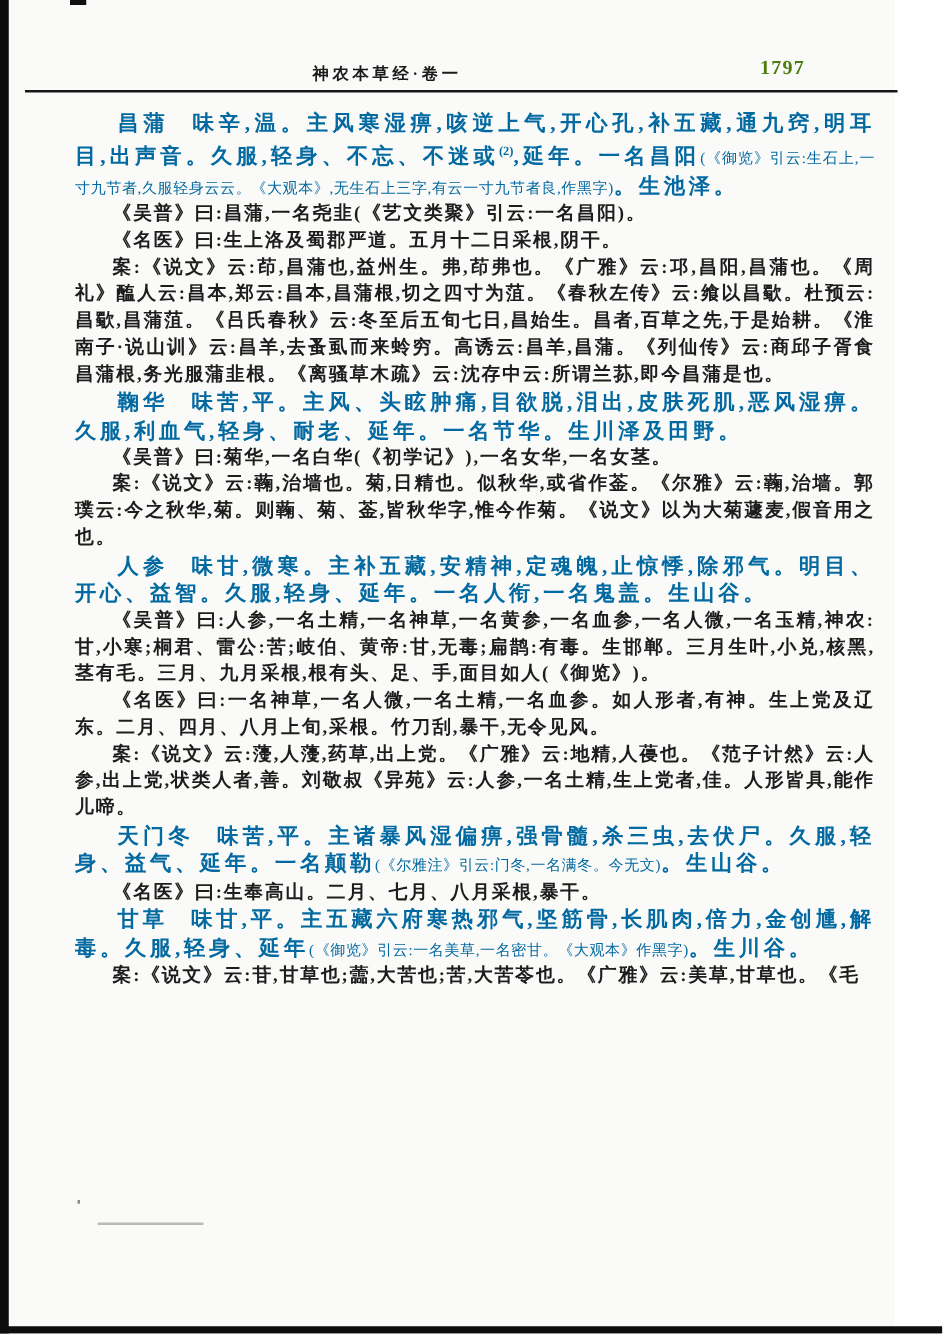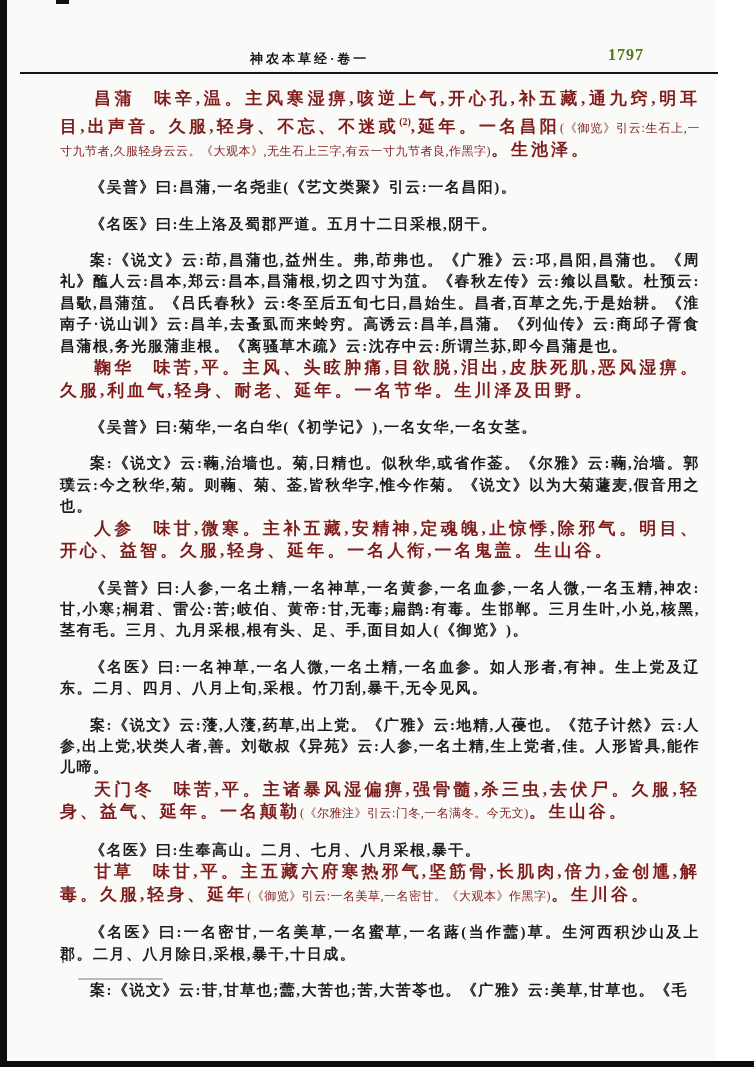--- a/index.html
+++ b/index.html
@@ -95,29 +95,28 @@
     margin: 0;
     text-align: justify;
     text-justify: inter-ideograph;
     text-indent: 2em;
   }
   p.main {
     font-size: 17px;
     font-weight: 700;
     line-height: 22.5px;
     letter-spacing: 3px;
-    color: #7f1d1d;
+    color: #0369a1;
   }
   p.comm {
     font-size: 15px;
     font-weight: 600;
     line-height: 21.4px;
     letter-spacing: 1.5px;
     color: #1d1d1d;
-    margin-top: 15px;
   }
   .seg-entry-name { margin-right: 1.1em; }
   .seg-note {
     font-size: 12px;
     font-weight: 500;
     letter-spacing: 0.5px;
   }
   .seg-sup {
     font-size: 10px;
     vertical-align: super;
@@ -162,21 +161,20 @@
         <p class="comm">案:《说文》云:薓,人薓,药草,出上党。《广雅》云:地精,人葠也。《范子计然》云:人参,出上党,状类人者,善。刘敬叔《异苑》云:人参,一名土精,生上党者,佳。人形皆具,能作儿啼。</p>
       </section>
 
       <section>
         <p class="main"><span class="seg-entry-name">天门冬</span><span class="seg-body">味苦,平。主诸暴风湿偏痹,强骨髓,杀三虫,去伏尸。久服,轻身、益气、延年。一名颠勒</span><span class="seg-note">(《尔雅注》引云:门冬,一名满冬。今无文)</span><span class="seg-body">。生山谷。</span></p>
         <p class="comm">《名医》曰:生奉高山。二月、七月、八月采根,暴干。</p>
       </section>
 
       <section>
         <p class="main"><span class="seg-entry-name">甘草</span><span class="seg-body">味甘,平。主五藏六府寒热邪气,坚筋骨,长肌肉,倍力,金创尰,解毒。久服,轻身、延年</span><span class="seg-note">(《御览》引云:一名美草,一名密甘。《大观本》作黑字)</span><span class="seg-body">。生川谷。</span></p>
-        <p class="comm">《名医》曰:一名密甘,一名美草,一名蜜草,一名蕗(当作蘦)草。生河西积沙山及上郡。二月、八月除日,采根,暴干,十日成。</p>
         <p class="comm">案:《说文》云:苷,甘草也;蘦,大苦也;苦,大苦苓也。《广雅》云:美草,甘草也。《毛</p>
       </section>
 
     </div>
   </div>
 
   <div class="smudge"></div>
   <div class="speck"></div>
   <div class="edge-bottom"></div>
 </div>

